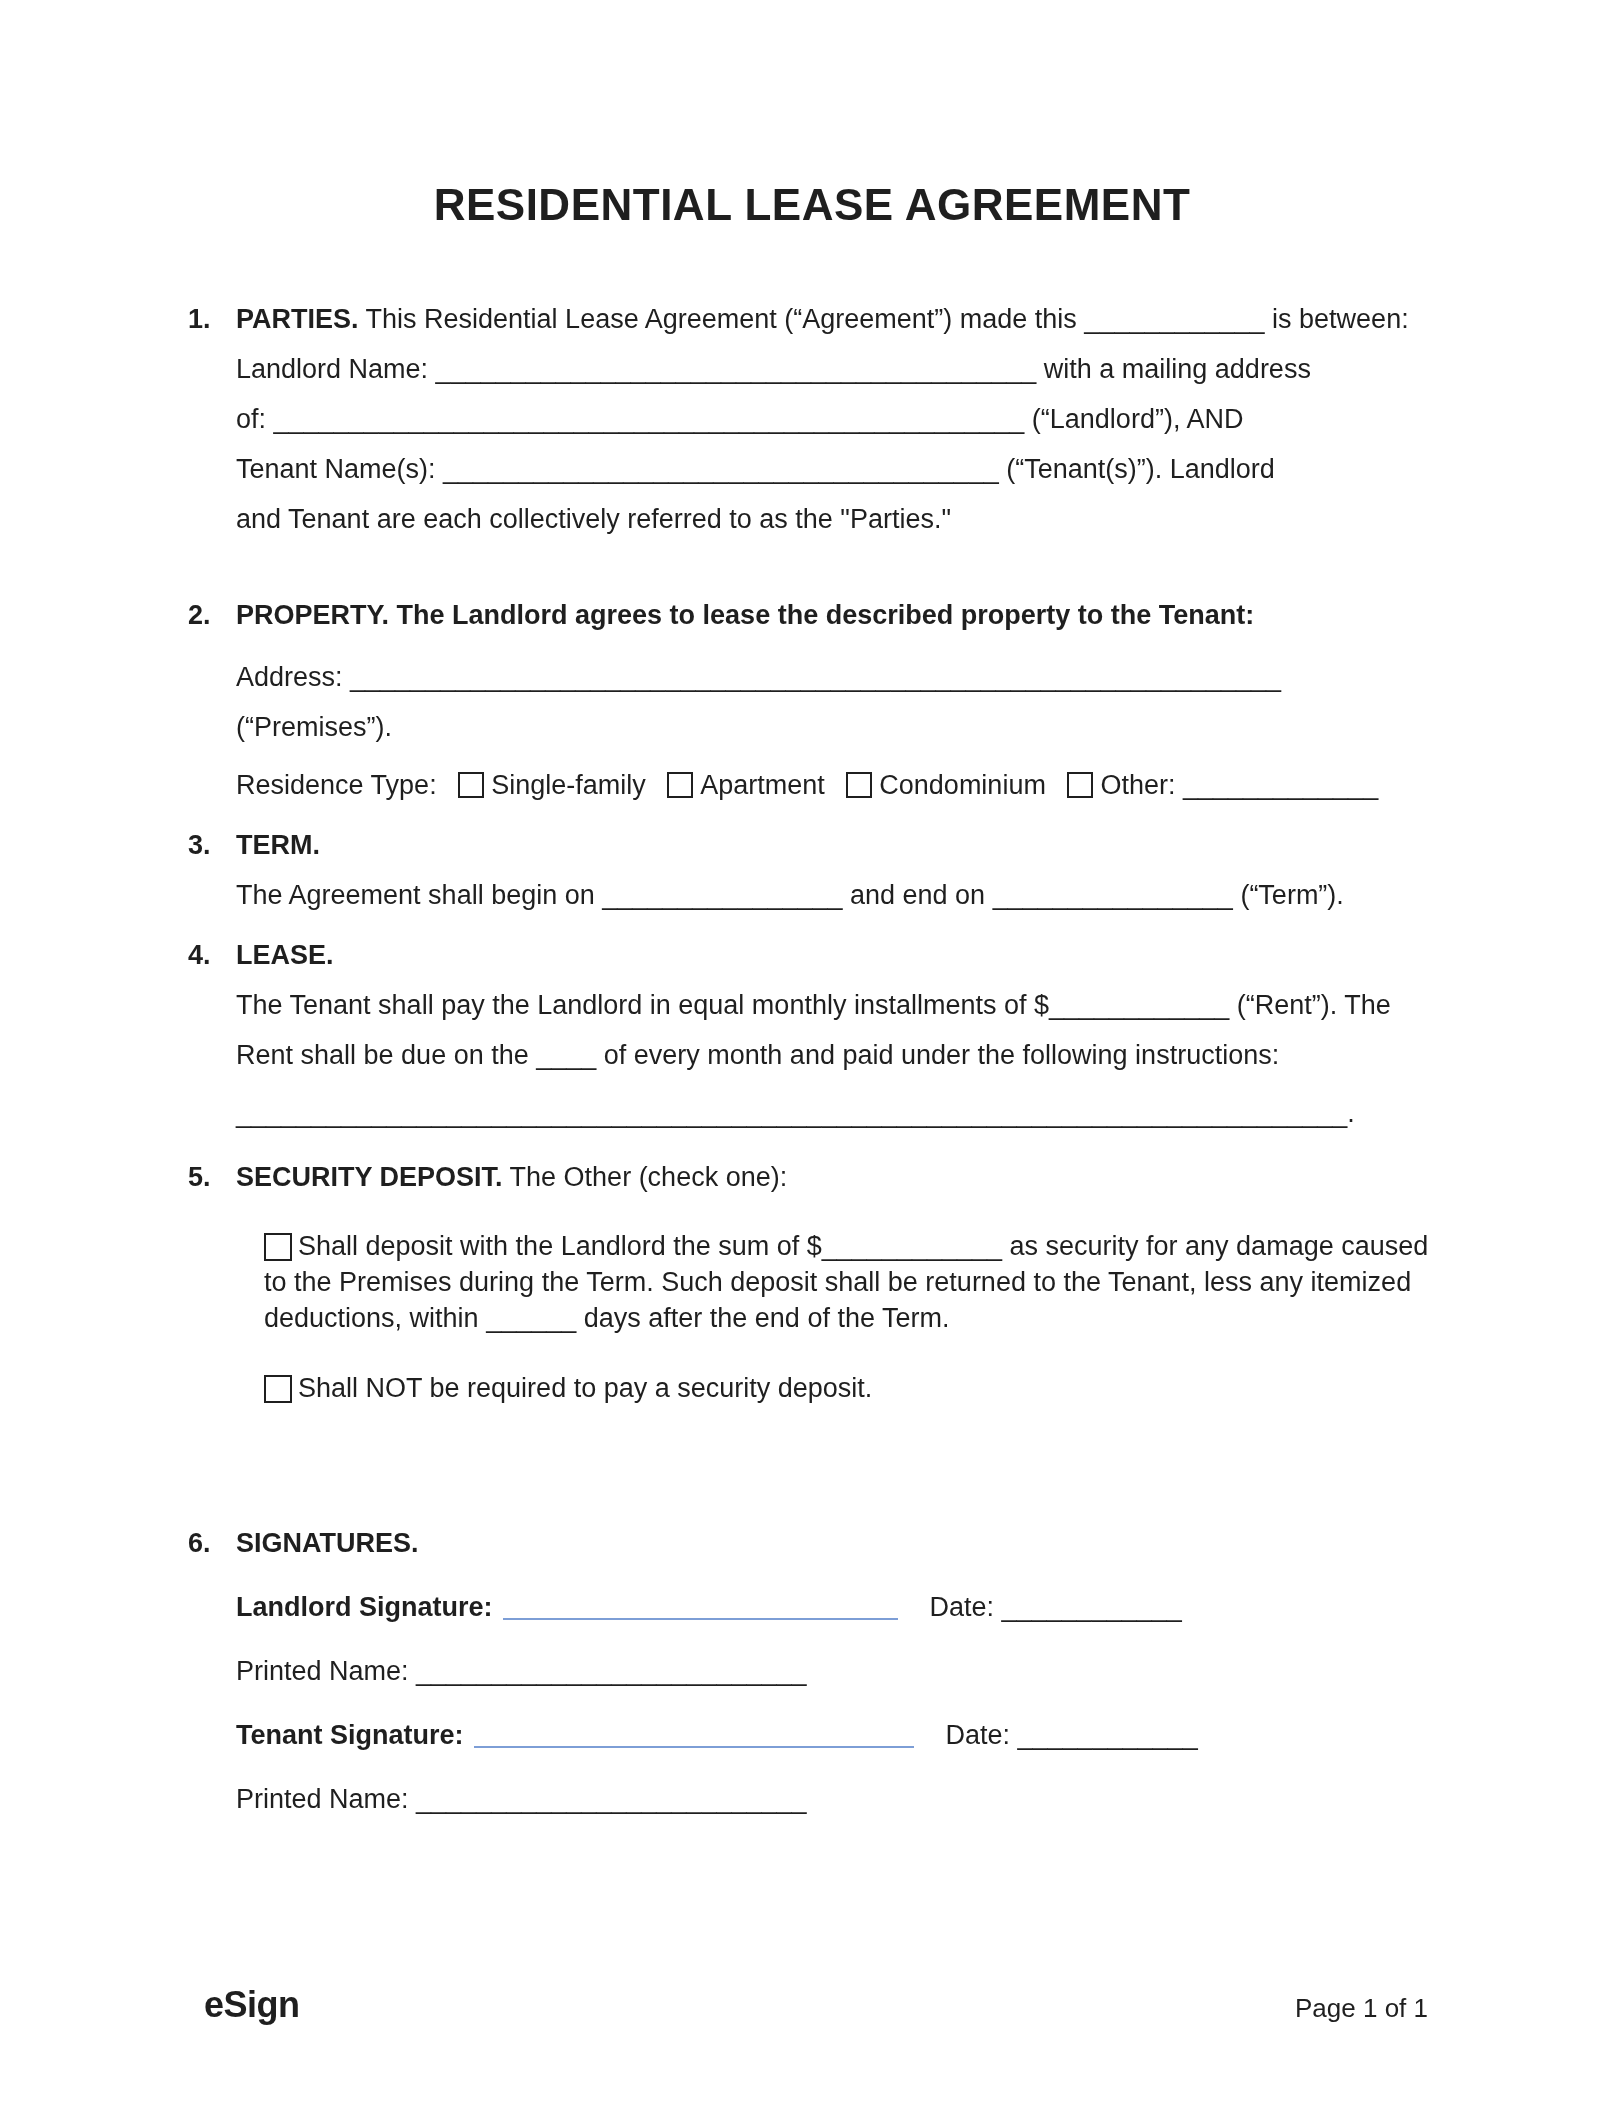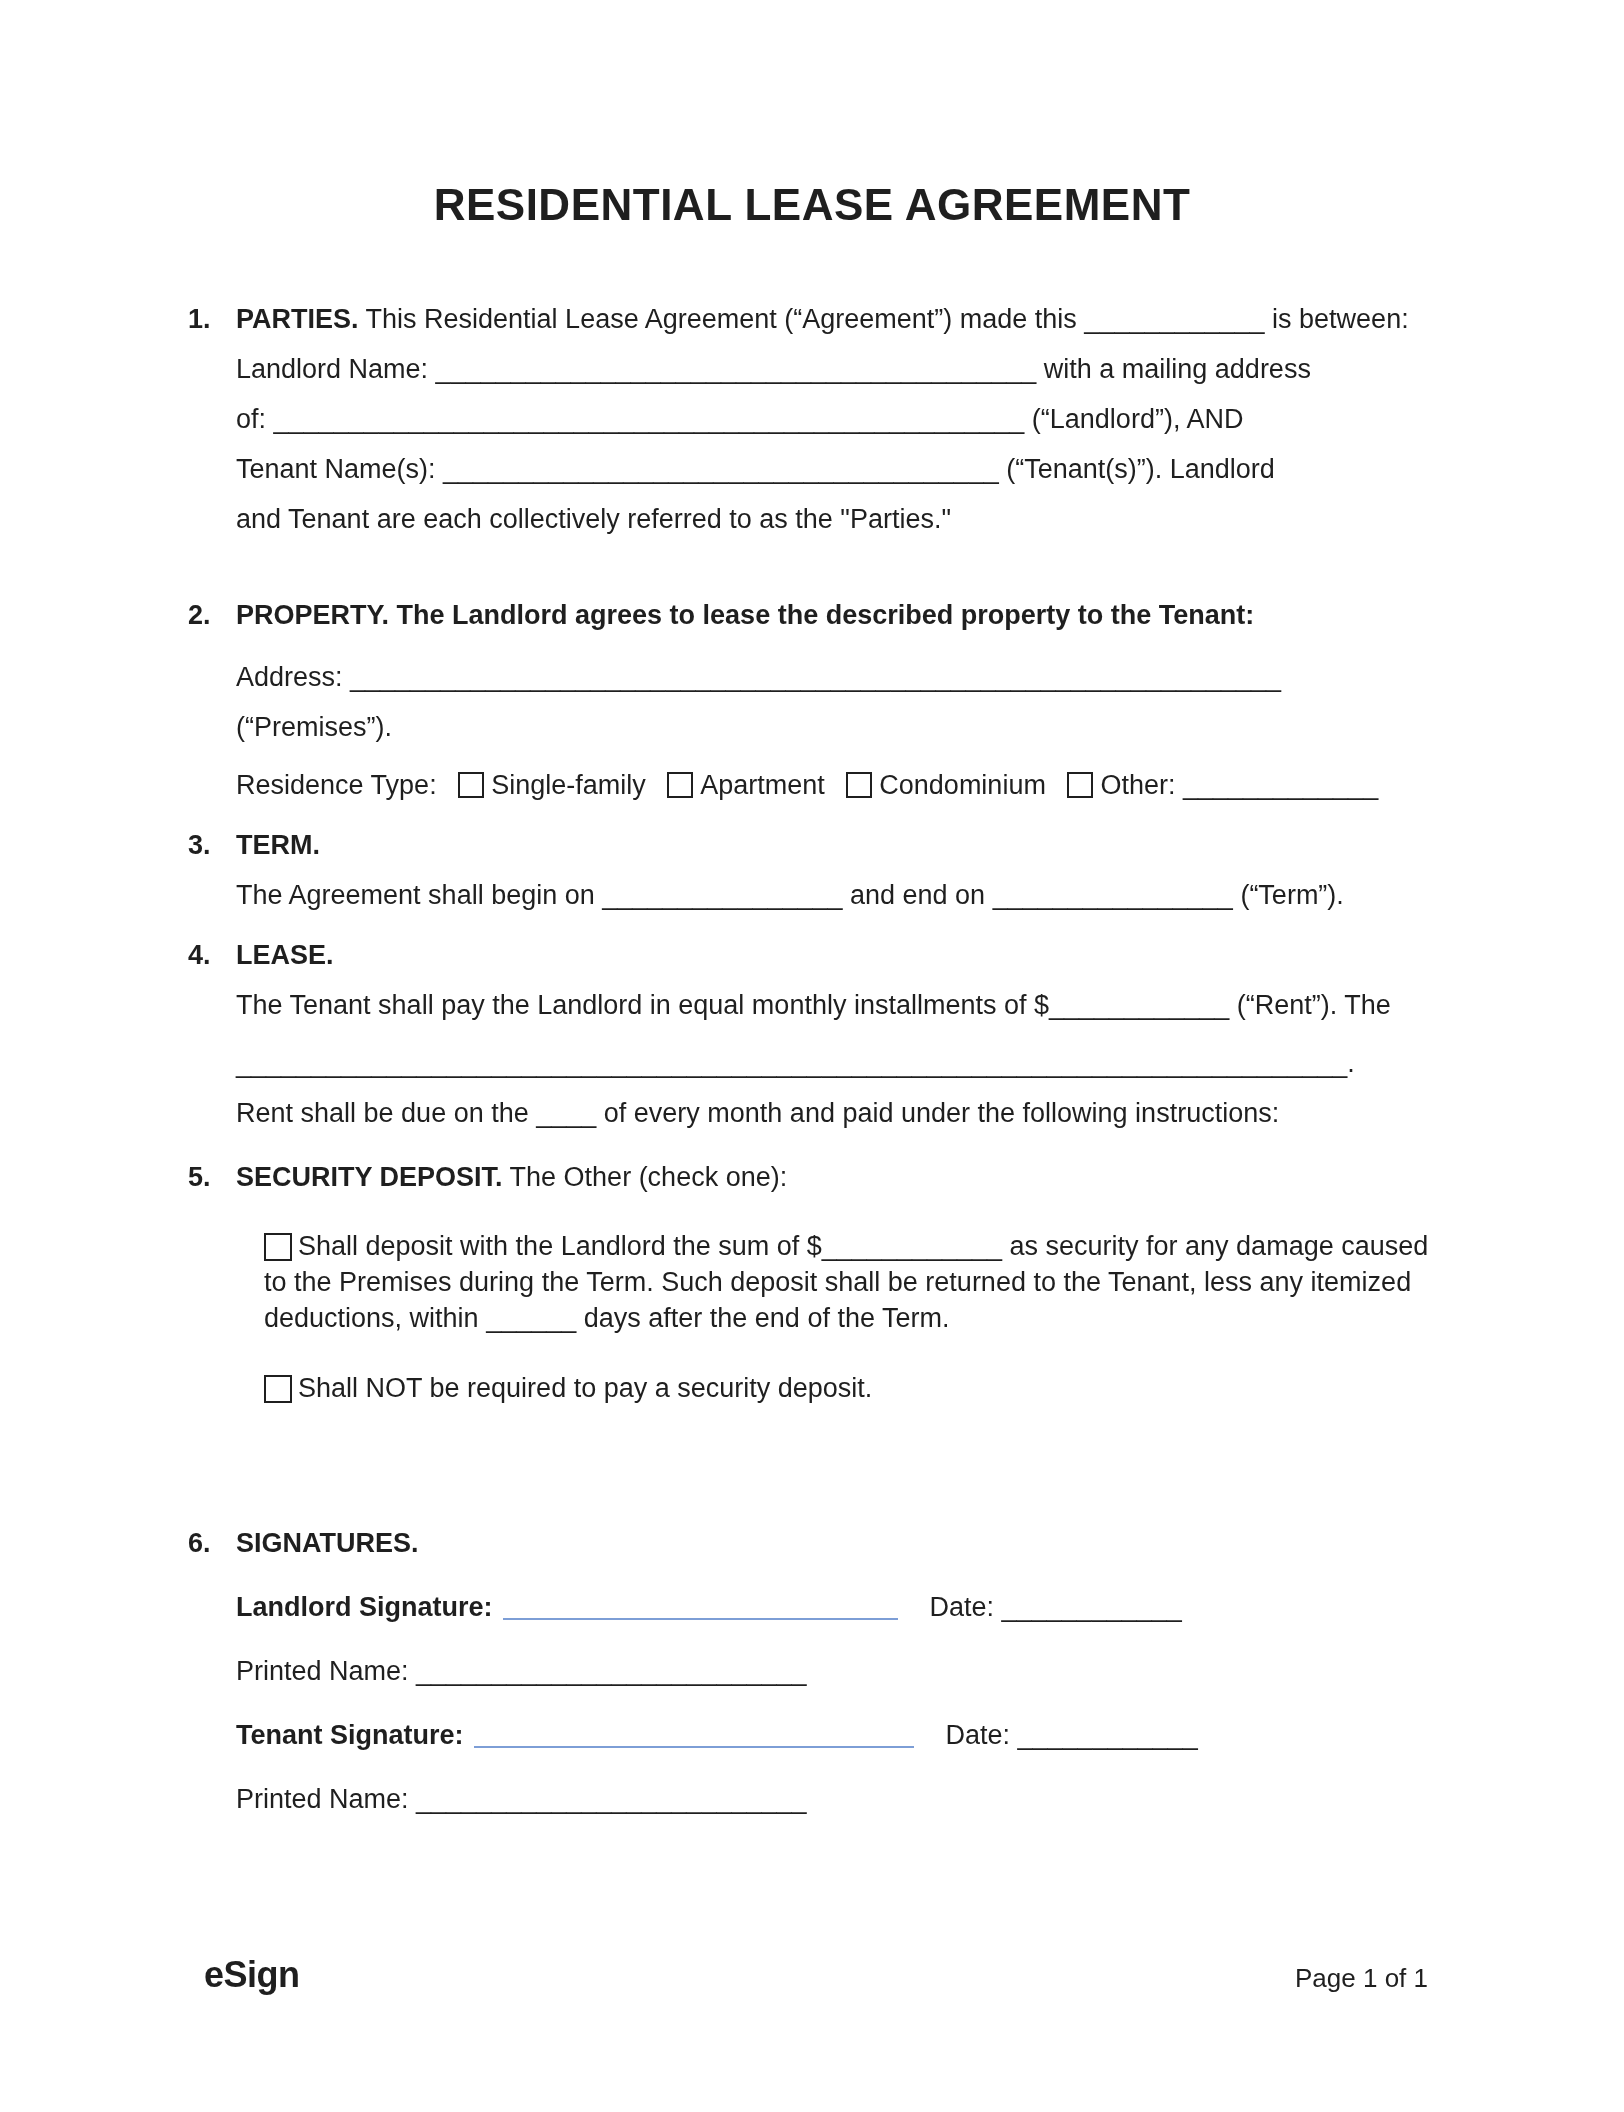--- a/index.html
+++ b/index.html
@@ -66,21 +66,21 @@
     vertical-align: -4px;
     margin-left: 10px;
   }
   .sig-line.landlord { width: 395px; }
   .sig-line.tenant { width: 440px; }
   .date-part { margin-left: 32px; }
   .footer {
     position: absolute;
     left: 204px;
     right: 196px;
-    bottom: 108px;
+    bottom: 78px;
     display: flex;
     justify-content: space-between;
     align-items: baseline;
   }
   .brand { font-size: 36px; font-weight: bold; letter-spacing: -0.5px; }
   .page-indicator { font-size: 26px; }
 </style>
 </head>
 <body>
 
@@ -125,22 +125,22 @@
         <div class="line b">TERM.</div>
         <div class="line">The Agreement shall begin on ________________ and end on ________________ (“Term”).</div>
       </div>
     </div>
 
     <div class="section sec-rent">
       <div class="num">4.</div>
       <div class="body">
         <div class="line b">LEASE.</div>
         <div class="line">The Tenant shall pay the Landlord in equal monthly installments of $____________ (“Rent”). The</div>
+        <div class="line">Rent shall be due on the ____ of every month and paid under the following instructions:</div>
         <div class="line mt8">__________________________________________________________________________.</div>
-        <div class="line">Rent shall be due on the ____ of every month and paid under the following instructions:</div>
       </div>
     </div>
 
     <div class="section sec-deposit">
       <div class="num">5.</div>
       <div class="body">
         <div class="line">
           <span class="b">SECURITY DEPOSIT.</span>
           <span>The Other (check one):</span>
         </div>

